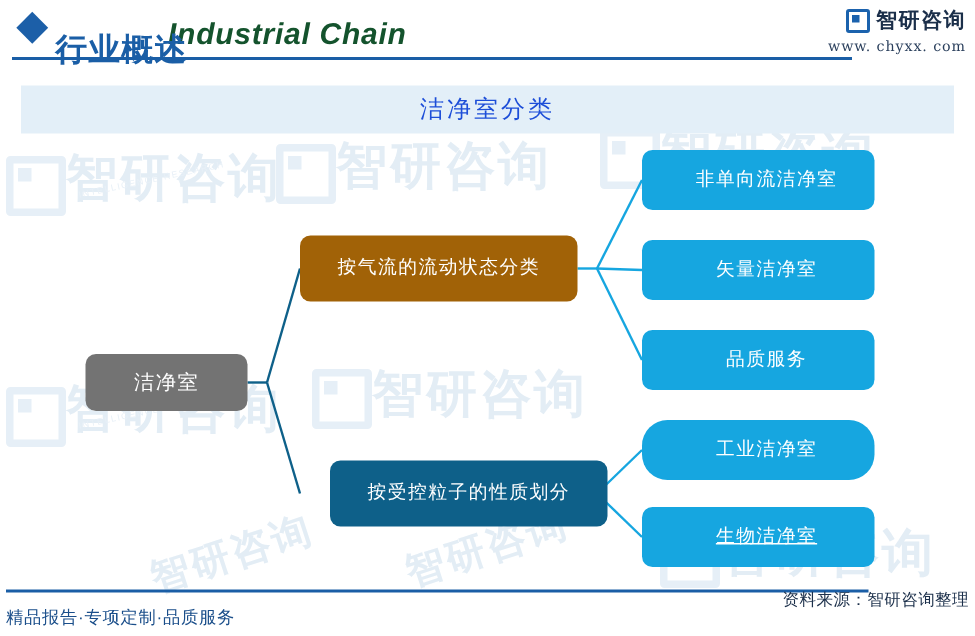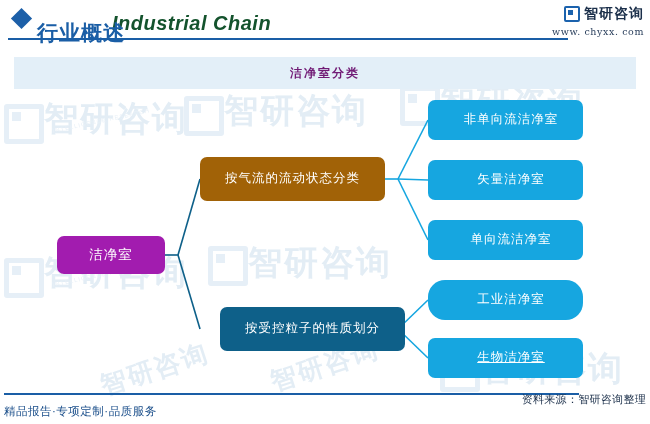--- a/index.html
+++ b/index.html
@@ -155,23 +155,23 @@
     top: 57px;
     width: 622px;
     height: 32px;
     background: #e3eff8;
     z-index: 2;
     display: flex;
     align-items: center;
     justify-content: center;
   }
   .title-band-text {
-    font-size: 12px;
-    color: #701a75;
-    font-weight: bold;
+    font-size: 16px;
+    color: #1d4ed8;
+    font-weight: normal;
     font-family: "DejaVu Serif", "Liberation Serif", serif;
     letter-spacing: 2px;
   }
 
   
   .diagram {
     position: absolute;
     left: 0;
     top: 0;
     width: 650px;
@@ -193,21 +193,21 @@
     align-items: center;
     justify-content: center;
     color: #ffffff;
     font-size: 12.5px;
     letter-spacing: 1px;
     z-index: 2;
     text-align: center;
     line-height: 1.1;
   }
   .node-root {
-    background: #a21caf;
+    background: #737373;
     left: 57px;
     top: 236px;
     width: 108px;
     height: 38px;
     font-size: 13.5px;
     text-align: center;
   }
   .node-mid {
     background: #a16207;
     left: 200px;
@@ -337,21 +337,21 @@
     <line x1="398" y1="329" x2="428" y2="358" stroke="#16a6e0" stroke-width="1.6"></line>
   </svg>
 
   <div class="node node-root">洁净室</div>
 
   <div class="node node-mid">按气流的流动状态分类</div>
   <div class="node node-mid2">按受控粒子的性质划分</div>
 
   <div class="node node-leaf leaf-1">非单向流洁净室</div>
   <div class="node node-leaf leaf-2">矢量洁净室</div>
-  <div class="node node-leaf leaf-3">单向流洁净室</div>
+  <div class="node node-leaf leaf-3">品质服务</div>
   <div class="node node-leaf leaf-4">工业洁净室</div>
   <div class="node node-leaf leaf-5">生物洁净室</div>
 </div>
 
 <div class="footer">
   <div class="ftr-rule"></div>
   <div class="ftr-left">精品报告·专项定制·品质服务</div>
   <div class="ftr-right">资料来源：智研咨询整理</div>
 </div>
 

